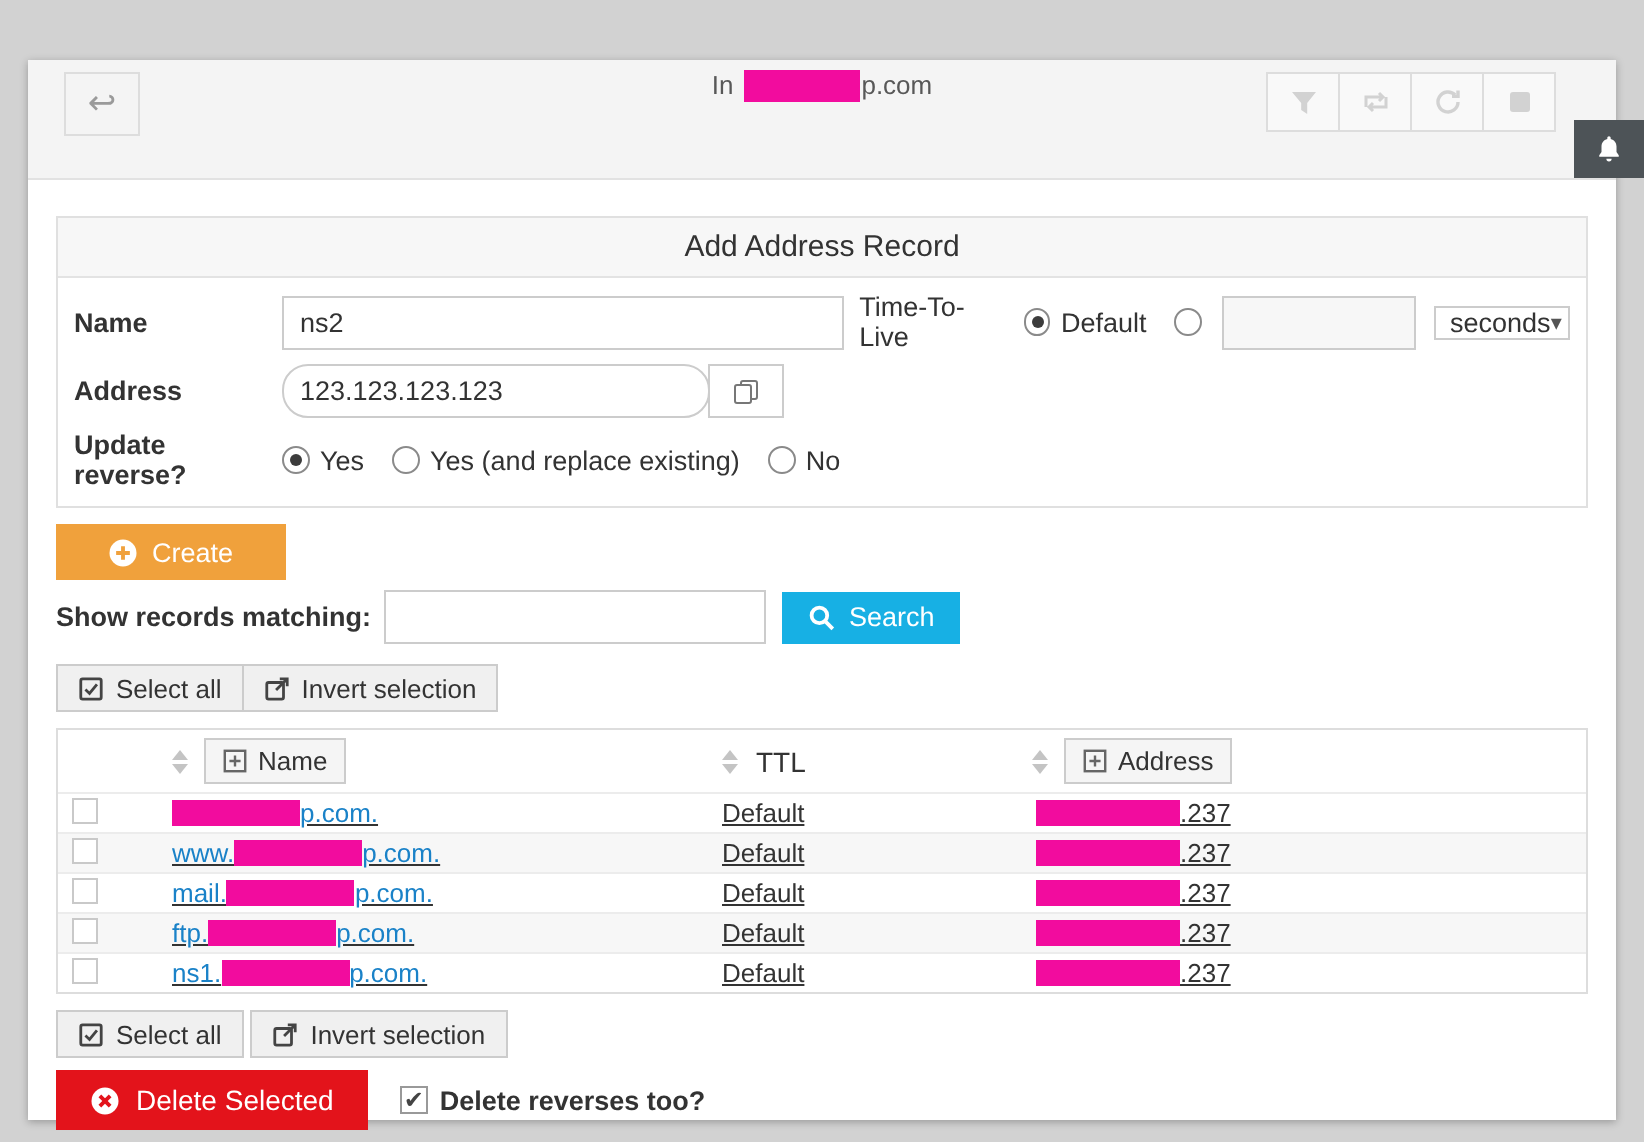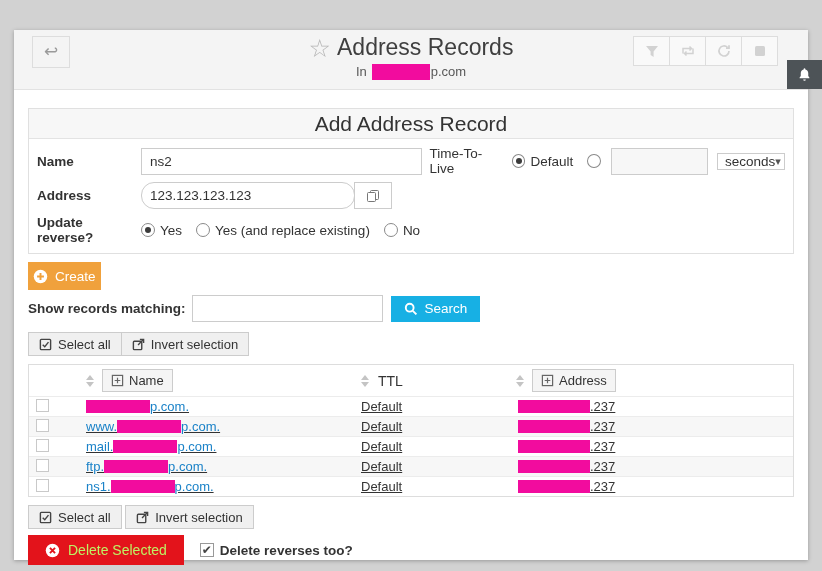--- a/index.html
+++ b/index.html
@@ -23,21 +23,21 @@
             color:#d2d2d2; display:flex; align-items:center; justify-content:center; cursor:pointer; }
 
   .bell-tab { position:absolute; right:0; top:60px; width:35px; height:29px; background:#4d5357;
               display:flex; align-items:center; justify-content:center; cursor:pointer; z-index:5; }
 
   
   .main { padding:18px 14px 0 14px; }
 
   .form-panel { border:1px solid #e0e0e0; }
   .form-title { height:30px; line-height:29px; text-align:center; background:#f7f7f7;
-                border-bottom:1px solid #e3e3e3; font-size:21px; color:#333; }
+                border-bottom:1px solid #e3e3e3; font-size:15px; color:#333; }
   .form-body { padding:7px 8px 8px 8px; }
   .frow { display:flex; align-items:center; margin-bottom:6px; }
   .frow:last-child { margin-bottom:0; }
   .flabel { width:104px; font-weight:bold; font-size:13.5px; color:#333; flex:0 0 auto; }
   input[type=text] { height:27px; border:1px solid #ccc; padding:0 8px; font-size:13.5px;
                      color:#333; font-family:"Liberation Sans",sans-serif; outline:none; }
   .name-input { width:282px; }
   .addr-input { width:214px;border-radius:13px; }
   .copy-btn { width:38px; height:27px; background:#fff; border:1px solid #ccc; margin-left:-1px;
               display:inline-flex; align-items:center; justify-content:center; cursor:pointer; }
@@ -50,21 +50,21 @@
   .caret { color:#555; font-size:11px; }
 
   .radio { display:inline-block; width:14px; height:14px; border:1px solid #8a8a8a; border-radius:50%;
            background:#fff; position:relative; vertical-align:-3px; cursor:pointer; }
   .radio.checked::after { content:""; position:absolute; left:3px; top:3px; width:6px; height:6px;
            border-radius:50%; background:#3c3c3c; }
   .rlabel { font-size:13.5px; margin:0 14px 0 5px; }
 
   
   .create-btn { margin-top:8px; display:inline-flex; align-items:center; gap:7px; background:#f0a13c;
-                color:#fff; border:none; font-size:13.5px; padding:0 5px; height:28px; cursor:pointer;
+                color:#fff; border:none; font-size:13.5px; padding:0 26px; height:28px; cursor:pointer;
                 font-family:"Liberation Sans",sans-serif; }
   .search-row { display:flex; align-items:center; margin-top:5px; }
   .search-label { font-weight:bold; font-size:13.5px; margin-right:6px; }
   .search-input { width:191px; height:26px; }
   .search-btn { margin-left:8px; display:inline-flex; align-items:center; gap:7px; background:#17b0e4;
                 color:#fff; border:none; font-size:13.5px; padding:0 13px; height:26px; cursor:pointer;
                 font-family:"Liberation Sans",sans-serif; }
 
   .sel-row { margin-top:10px; display:inline-flex; }
   .sel-row.bottom { margin-top:8px; display:block; }
@@ -95,40 +95,37 @@
   .cell-name { padding-left:25px; }
   .cell-name a { color:#1a82c8; text-decoration:none; cursor:pointer; }
   .cell-addr { padding-left:2px; color:#333; }
   .redact { display:inline-block; background:#f20c9e; vertical-align:-2px; }
   .r-sub { width:58px; height:16px; vertical-align:-4px; margin:0 1px 0 5px; }
   .r-name { width:64px; height:13px; }
   .r-addr { width:72px; height:13px; }
 
   
   .delete-row { margin-top:6px; display:flex; align-items:center; }
-  .delete-btn { display:inline-flex; align-items:center; gap:8px; background:#e3131b; color:#bef264;
+  .delete-btn { display:inline-flex; align-items:center; gap:8px; background:#e3131b; color:#ffffff;
                 border:none; font-size:14px; padding:0 17px; height:30px; cursor:pointer;
                 font-family:"Liberation Sans",sans-serif; }
   .del-check-wrap { display:flex; align-items:center; margin-left:16px; gap:6px; }
   .cb-checked { display:inline-flex; width:14px; height:14px; border:1px solid #999; background:#fff;
                 align-items:center; justify-content:center; font-size:12px; color:#444; cursor:pointer; }
   .del-check-label { font-weight:bold; font-size:13.5px; }
 </style>
 </head>
 <body>
 
 <div class="stage">
   <div class="card">
 
     <div class="hdr">
       <button class="back-btn"><span>↩</span></button>
       <div class="title-wrap">
-        <div class="title-line">
-          <span class="star">☆</span><span>Address Records</span>
-        </div>
         <div class="subtitle">
           <span>In</span><span class="redact r-sub"></span><span>p.com</span>
         </div>
       </div>
       <div class="hdr-toolbar">
         <button class="tb-btn">
           <svg width="14" height="13" viewBox="0 0 14 13">
               <path d="M1 1h12L8.6 6.5V12l-3-2V6.5z" fill="currentColor"></path>
             </svg>
         </button>

